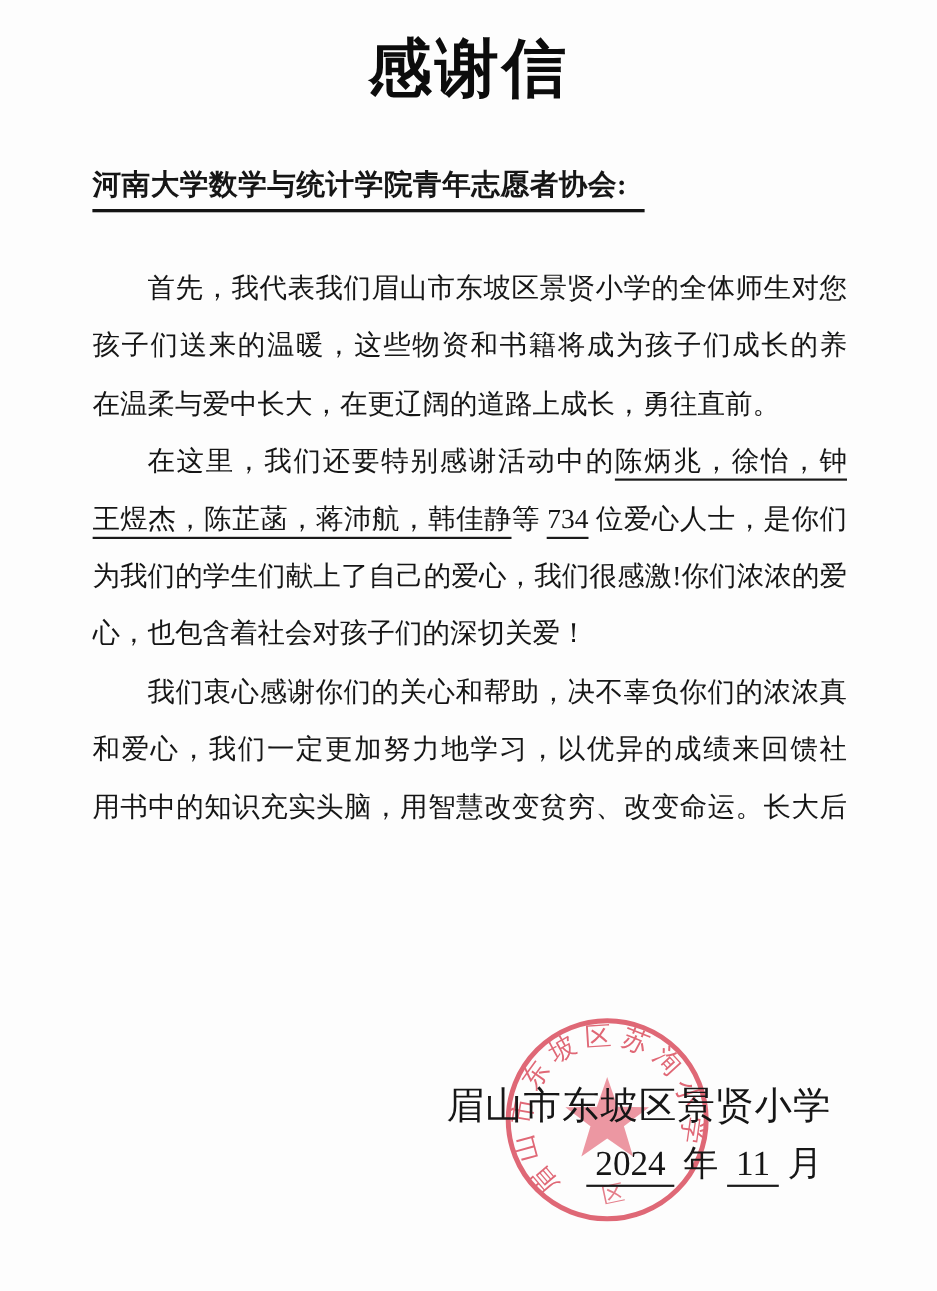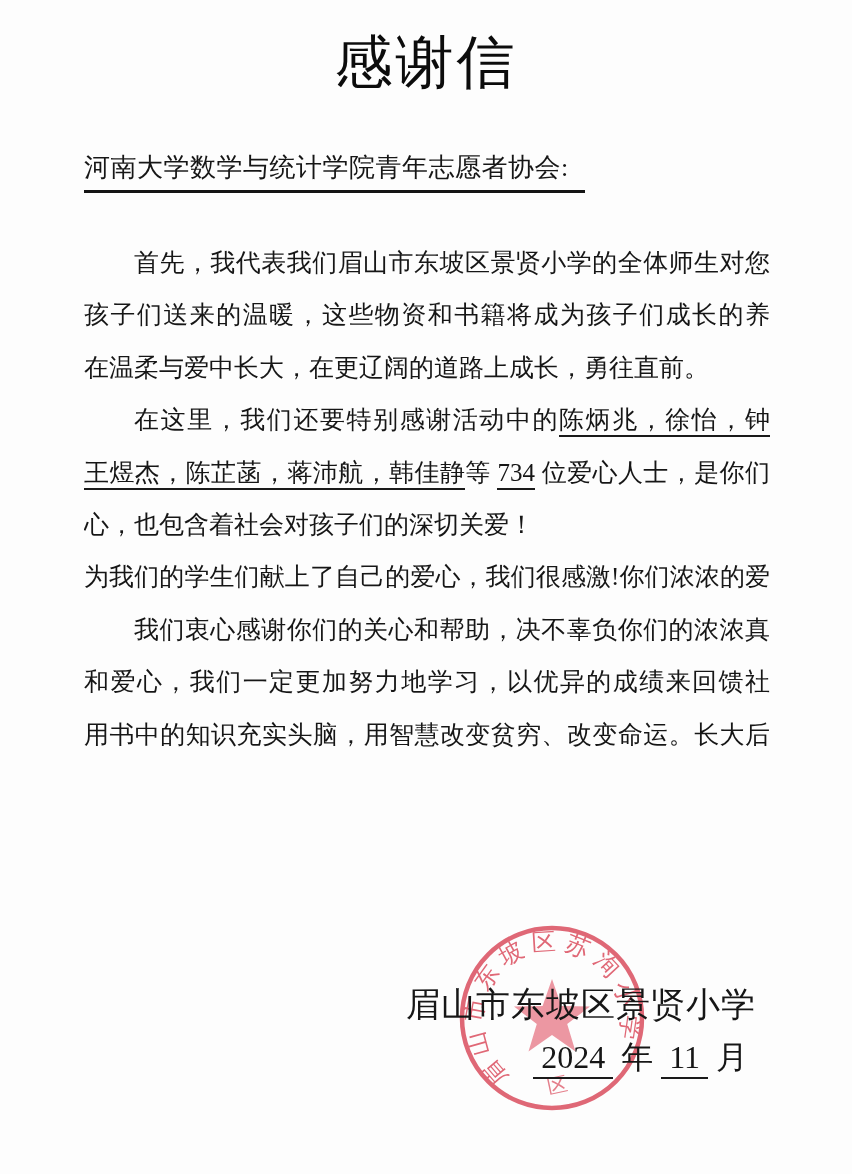--- a/index.html
+++ b/index.html
@@ -7,26 +7,26 @@
     position:relative;
     width:852px;height:1174px;
     background:#fdfdfd;
     font-family:"Liberation Serif","DejaVu Serif",serif;
     color:#161616;
     overflow:hidden;
   }
   .title{
     position:absolute;top:24px;left:0;width:100%;
     text-align:center;
-    font-size:58px;font-weight:normal;letter-spacing:3px;
+    font-size:58px;font-weight:bold;letter-spacing:3px;
     color:#0c0c0c;
   }
   .salutation{
     position:absolute;left:84px;top:150px;
-    font-size:26px;font-weight:normal;letter-spacing:0.5px;
+    font-size:26px;font-weight:bold;letter-spacing:0.5px;
     border-bottom:3px solid #141414;
     padding:0 16px 5px 0;
   }
   .body-lines{
     position:absolute;left:84px;top:237px;width:686px;
     font-size:25px;
   }
   .line{
     height:52.4px;line-height:52.4px;
     text-align:justify;text-align-last:justify;
@@ -58,22 +58,22 @@
   <div class="title">感谢信</div>
 
   <div class="salutation">河南大学数学与统计学院青年志愿者协会:</div>
 
   <div class="body-lines">
       <div class="line indent"><span>首先，我代表我们眉山市东坡区景贤小学的全体师生对您及</span></div>
       <div class="line"><span>孩子们送来的温暖，这些物资和书籍将成为孩子们成长的养料，</span></div>
       <div class="line para-end"><span>在温柔与爱中长大，在更辽阔的道路上成长，勇往直前。</span></div>
       <div class="line indent"><span>在这里，我们还要特别感谢活动中的</span><span class="u">陈炳兆，徐怡，钟璐，</span></div>
       <div class="line"><span class="u">王煜杰，陈芷菡，蒋沛航，韩佳静</span><span>等 </span><span class="u">734</span><span> 位爱心人士，是你们</span></div>
+      <div class="line"><span>为我们的学生们献上了自己的爱心，我们很感激!你们浓浓的爱</span></div>
       <div class="line para-end"><span>心，也包含着社会对孩子们的深切关爱！</span></div>
-      <div class="line"><span>为我们的学生们献上了自己的爱心，我们很感激!你们浓浓的爱</span></div>
       <div class="line indent"><span>我们衷心感谢你们的关心和帮助，决不辜负你们的浓浓真情</span></div>
       <div class="line"><span>和爱心，我们一定更加努力地学习，以优异的成绩来回馈社会。</span></div>
       <div class="line"><span>用书中的知识充实头脑，用智慧改变贫穷、改变命运。长大后为</span></div>
     </div>
 
   <svg class="stamp" viewBox="0 0 200 208" xmlns="http://www.w3.org/2000/svg">
     <defs>
       <path id="arcPath" d="M 50.5 153.5 A 70 70 0 1 1 149.5 153.5" fill="none"></path>
     </defs>
     <circle cx="100" cy="102" r="90" fill="none" stroke="#dc5868" stroke-width="4.5"></circle>

